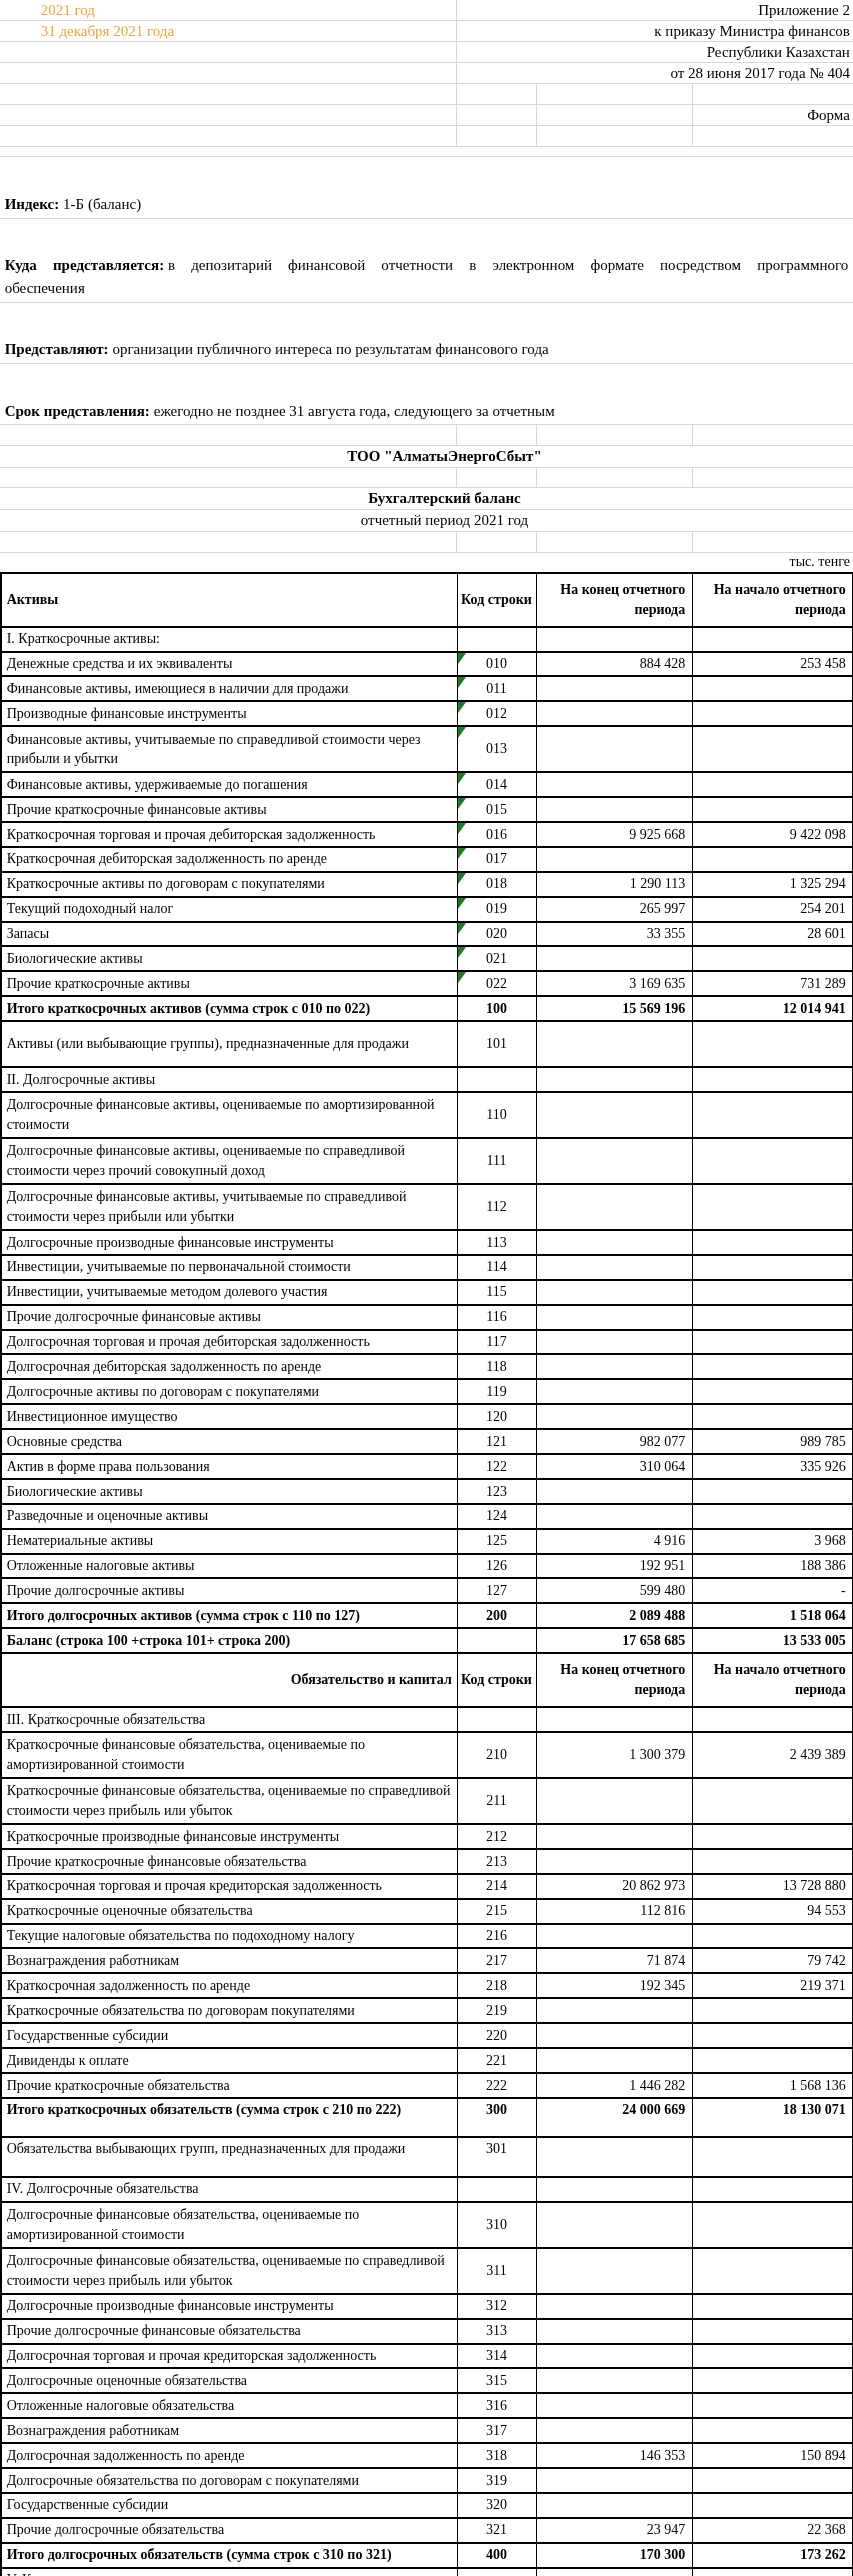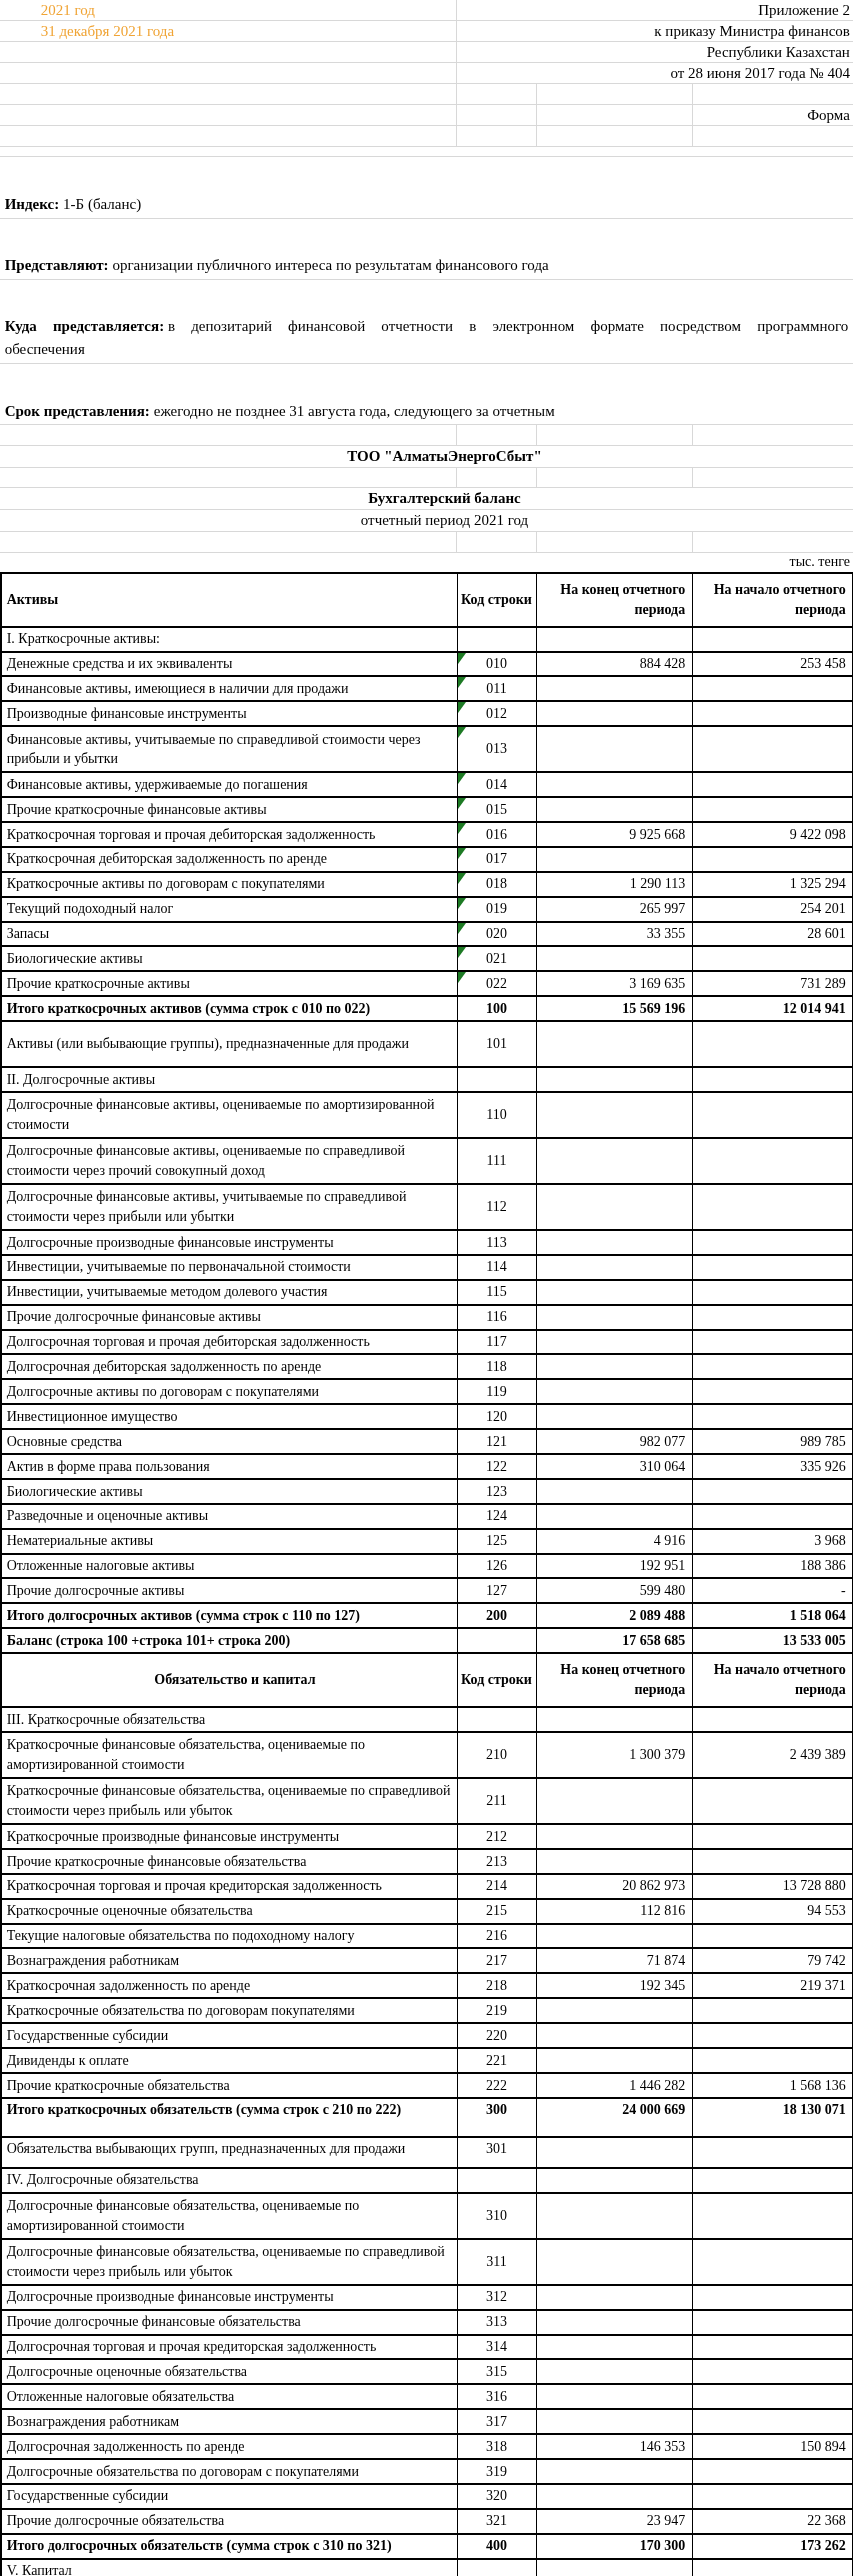--- a/index.html
+++ b/index.html
@@ -26,27 +26,27 @@
   .bold{font-weight:bold;}
   .units{justify-content:flex-end;padding-right:3.1px;height:19px;font-size:14px;}
   
   table{border-collapse:collapse;table-layout:fixed;width:853px;border:2.4px solid #000;font-size:14px;}
   td,th{border:solid #000;border-width:2.4px 1.6px;vertical-align:middle;overflow:hidden;}
   th{font-weight:bold;text-align:center;line-height:26px;}
   .lc{text-align:left;padding:1.6px 4.7px;line-height:19.7px;}
   .cc{text-align:center;position:relative;padding:1.6px;line-height:19.7px;}
   .vc{text-align:right;padding:1.6px 6.3px;line-height:19.7px;position:relative;}
   .t-head{height:54px;}
-  .t-head .al{text-align:center;padding-left:16px;}
+  .t-head .al{text-align:right;padding-left:16px;}
   .t-sec{height:22px;}
   .t-item{height:23px;}
   .t-tot{height:23.6px;font-weight:bold;}
   .h-d{height:46px;}
   .h-t1{height:39px;font-family:Liberation Serif, serif;}
-  .h-t2{height:31px;}
+  .h-t2{height:40px;}
   .h-t1 td,.h-t2 td{vertical-align:top;}
   .tri{position:absolute;left:0;top:0;width:0;height:0;border-top:11px solid var(--green);border-right:8.7px solid transparent;}
 </style>
 </head>
 <body>
 
 <div>
 
   <div>
     <div class="trow g h27">
@@ -83,25 +83,25 @@
         <i class="cl c2"></i>
         <i class="cl c3"></i>
     </div>
     <div class="trow h12"></div>
   </div>
 
   <div style="border-top:0.8px solid var(--grid);">
     <div class="info g">
       <b>Индекс:</b><span>1-Б (баланс)</span>
     </div>
+    <div class="info g just">
+      <b>Куда представляется:</b><span>в депозитарий финансовой отчетности в электронном формате посредством программного обеспечения</span>
+    </div>
     <div class="info g">
       <b>Представляют:</b><span>организации публичного интереса по результатам финансового года</span>
-    </div>
-    <div class="info g just">
-      <b>Куда представляется:</b><span>в депозитарий финансовой отчетности в электронном формате посредством программного обеспечения</span>
     </div>
     <div class="info g">
       <b>Срок представления:</b><span>ежегодно не позднее 31 августа года, следующего за отчетным</span>
     </div>
   </div>
 
   <div>
     <div class="trow g h26">
       <i class="cl c1"></i>
         <i class="cl c2"></i>

